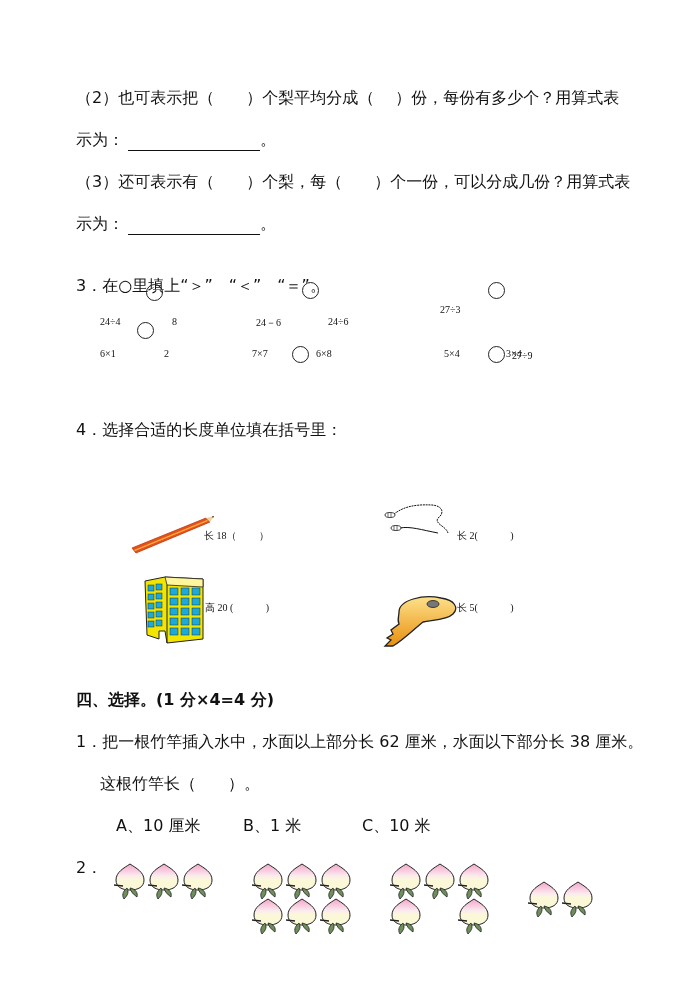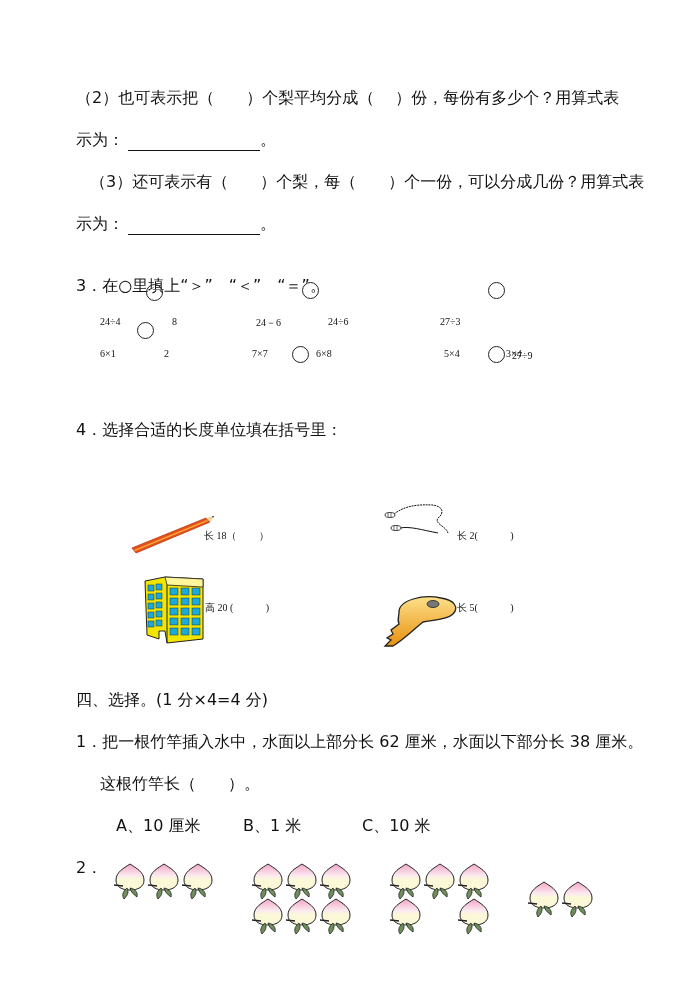--- a/index.html
+++ b/index.html
@@ -3,43 +3,43 @@
 <meta charset="utf-8">
 <style>
   html, body { margin:0; padding:0; background:#ffffff; }
   body { width:695px; height:982px; position:relative; overflow:hidden;
          font-family: "DejaVu Sans", "Liberation Sans", sans-serif; color:#111; }
   .abs { position:absolute; white-space:nowrap; }
   .cn { font-size:16px; }
   .num { font-family:"Liberation Serif", "DejaVu Serif", serif; font-size:10px; }
   .blank { display:inline-block; width:132px; border-bottom:1px solid #111; height:14px; vertical-align:bottom; margin-left:4px; }
   .circle { position:absolute; width:17px; height:17px; border:1.3px solid #222; border-radius:50%; background:transparent; box-sizing:border-box; }
-  .bold { font-weight:normal; }
+  .bold { font-weight:bold; }
   svg { position:absolute; overflow:visible; }
 </style>
 </head>
 <body>
 
 <div class="abs cn" style="left:76px;top:88px;">（2）也可表示把（　　）个梨平均分成（　 ）份，每份有多少个？用算式表</div>
 <div class="abs cn" style="left:76px;top:130px;">
   <span>示为：</span><span class="blank"></span><span>。</span>
 </div>
 
-<div class="abs cn" style="left:90px;top:172px;">（3）还可表示有（　　）个梨，每（　　）个一份，可以分成几份？用算式表</div>
+<div class="abs cn" style="left:76px;top:172px;">（3）还可表示有（　　）个梨，每（　　）个一份，可以分成几份？用算式表</div>
 <div class="abs cn" style="left:76px;top:214px;">
   <span>示为：</span><span class="blank"></span><span>。</span>
 </div>
 
 <div class="abs cn" style="left:76px;top:276px;">3．在○里填上“＞”　“＜”　“＝”。</div>
 
 <div class="abs num" style="left:100px;top:316px;">24÷4</div>
 <div class="abs num" style="left:172px;top:316px;">8</div>
 <div class="abs num" style="left:256px;top:316px;">24－6</div>
 <div class="abs num" style="left:328px;top:316px;">24÷6</div>
-<div class="abs num" style="left:440px;top:316px;text-align:center;">27÷3</div>
+<div class="abs num" style="left:440px;top:304px;text-align:center;">27÷3</div>
 <div class="abs num" style="left:512px;top:316px;margin-top:34px;">27÷9</div>
 
 <div class="abs num" style="left:100px;top:348px;">6×1</div>
 <div class="abs num" style="left:164px;top:348px;">2</div>
 <div class="abs num" style="left:252px;top:348px;">7×7</div>
 <div class="abs num" style="left:316px;top:348px;">6×8</div>
 <div class="abs num" style="left:444px;top:348px;">5×4</div>
 <div class="abs num" style="left:506px;top:348px;">3×4</div>
 
 <div class="circle" style="left:146px;top:284px;"></div>

